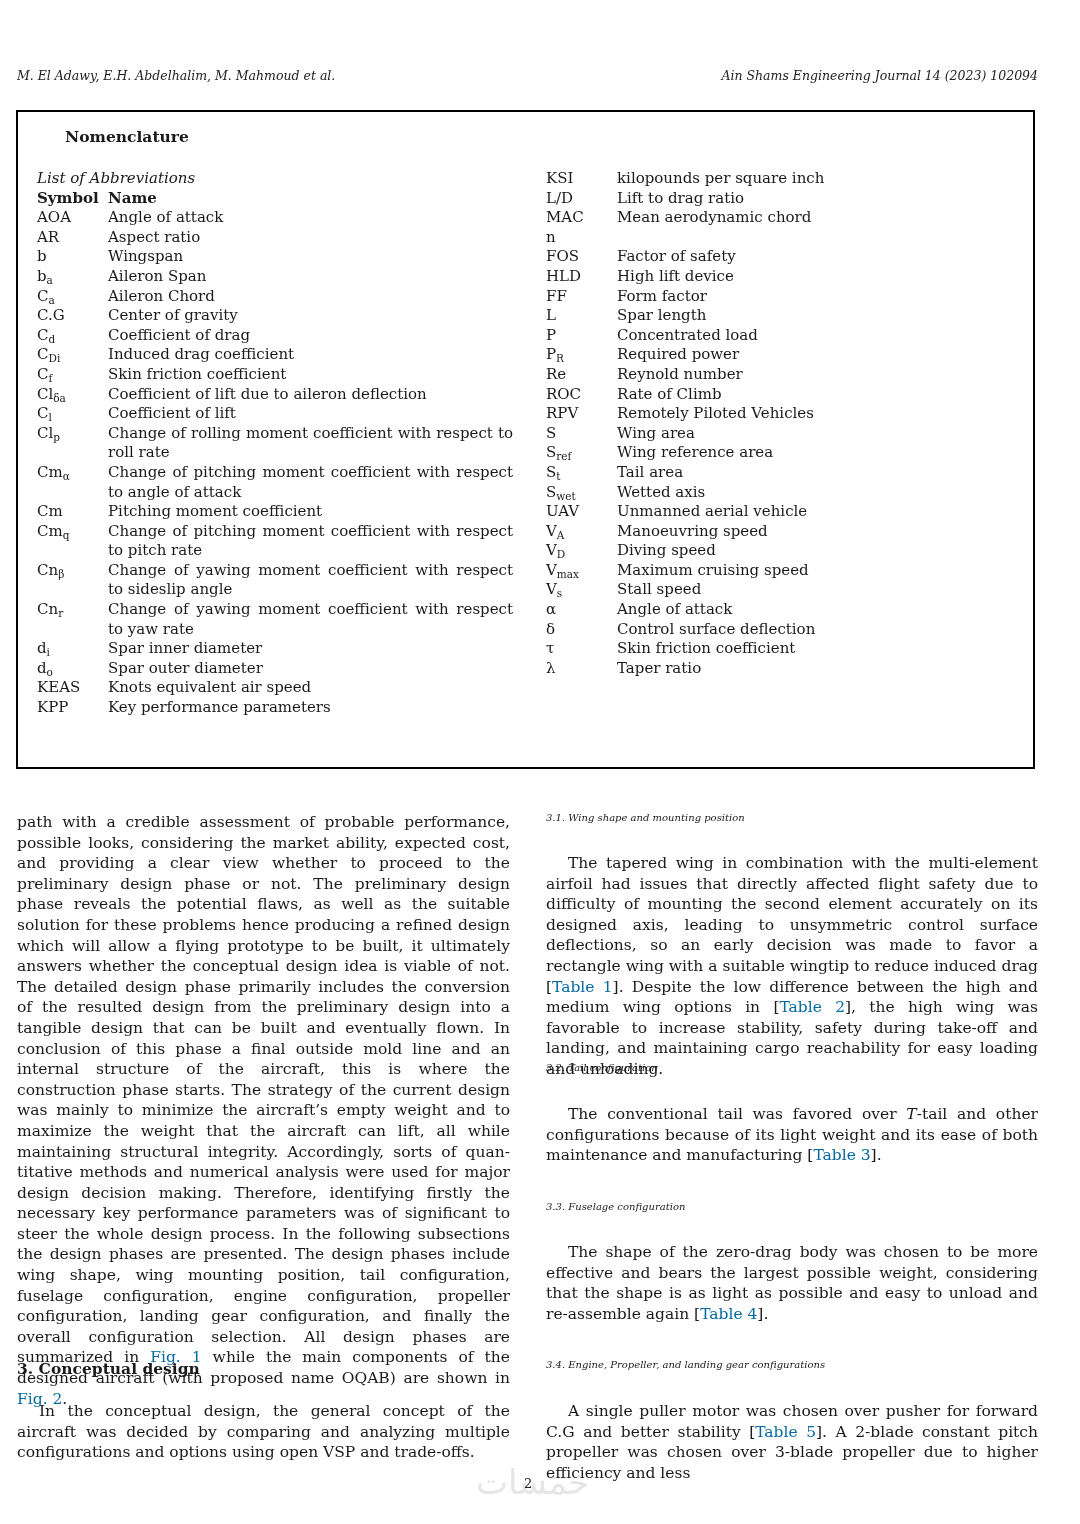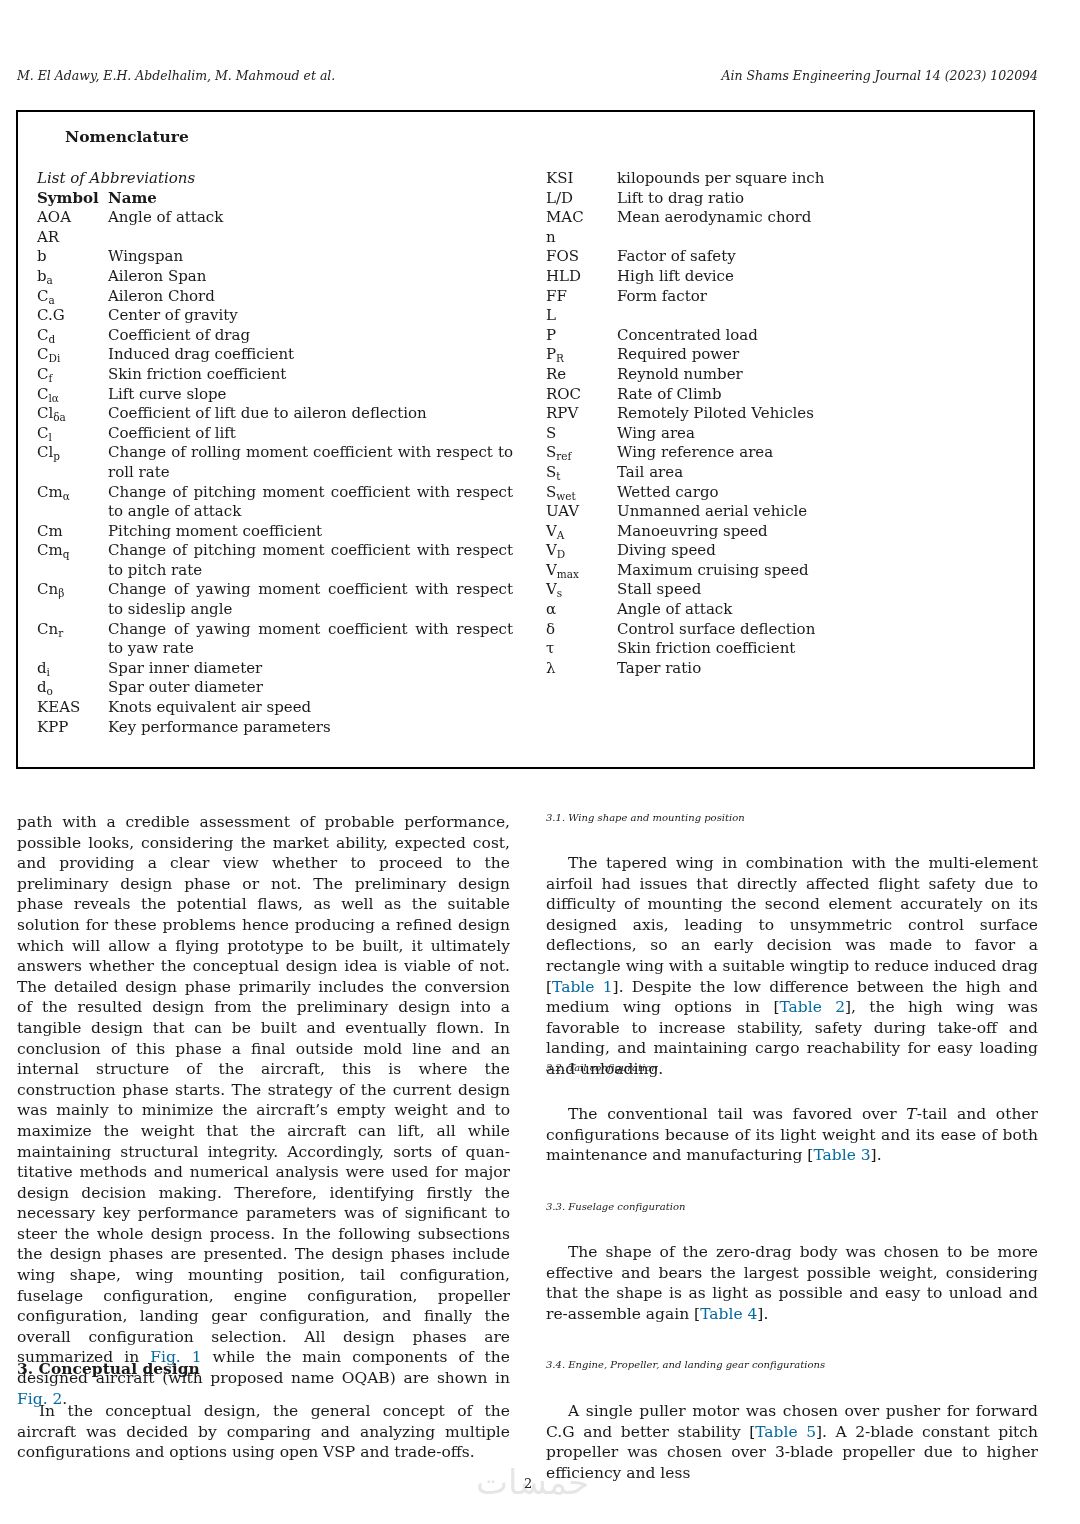--- a/index.html
+++ b/index.html
@@ -70,20 +70,21 @@
       <span class="sym">Symbol</span>
       <span class="name">Name</span>
     </div>
     <div id="left-rows">
         <div class="row">
           <span class="sym"><span>AOA</span></span>
           <span class="name">Angle of attack</span>
         </div>
         <div class="row">
           <span class="sym"><span>AR</span></span>
+          <span class="name">Aspect ratio</span>
         </div>
         <div class="row">
           <span class="sym"><span>b</span></span>
           <span class="name">Wingspan</span>
         </div>
         <div class="row">
           <span class="sym"><span>b</span><sub>a</sub></span>
           <span class="name">Aileron Span</span>
         </div>
         <div class="row">
@@ -100,24 +101,20 @@
         </div>
         <div class="row">
           <span class="sym"><span>C</span><sub>Di</sub></span>
           <span class="name">Induced drag coefficient</span>
         </div>
         <div class="row">
           <span class="sym"><span>C</span><sub>f</sub></span>
           <span class="name">Skin friction coefficient</span>
         </div>
         <div class="row">
-          <span class="sym"><span>C</span><sub>lα</sub></span>
-          <span class="name">Lift curve slope</span>
-        </div>
-        <div class="row">
           <span class="sym"><span>Cl</span><sub>δa</sub></span>
           <span class="name">Coefficient of lift due to aileron deflection</span>
         </div>
         <div class="row">
           <span class="sym"><span>C</span><sub>l</sub></span>
           <span class="name">Coefficient of lift</span>
         </div>
         <div class="row">
           <span class="sym"><span>Cl</span><sub>p</sub></span>
           <span class="name">Change of rolling moment coefficient with respect to roll rate</span>
@@ -185,20 +182,21 @@
         <div class="row">
           <span class="sym"><span>HLD</span></span>
           <span class="name">High lift device</span>
         </div>
         <div class="row">
           <span class="sym"><span>FF</span></span>
           <span class="name">Form factor</span>
         </div>
         <div class="row">
           <span class="sym"><span>L</span></span>
+          <span class="name">Spar length</span>
         </div>
         <div class="row">
           <span class="sym"><span>P</span></span>
           <span class="name">Concentrated load</span>
         </div>
         <div class="row">
           <span class="sym"><span>P</span><sub>R</sub></span>
           <span class="name">Required power</span>
         </div>
         <div class="row">
@@ -220,21 +218,21 @@
         <div class="row">
           <span class="sym"><span>S</span><sub>ref</sub></span>
           <span class="name">Wing reference area</span>
         </div>
         <div class="row">
           <span class="sym"><span>S</span><sub>t</sub></span>
           <span class="name">Tail area</span>
         </div>
         <div class="row">
           <span class="sym"><span>S</span><sub>wet</sub></span>
-          <span class="name">Wetted cargo</span>
+          <span class="name">Wetted axis</span>
         </div>
         <div class="row">
           <span class="sym"><span>UAV</span></span>
           <span class="name">Unmanned aerial vehicle</span>
         </div>
         <div class="row">
           <span class="sym"><span>V</span><sub>A</sub></span>
           <span class="name">Manoeuvring speed</span>
         </div>
         <div class="row">

